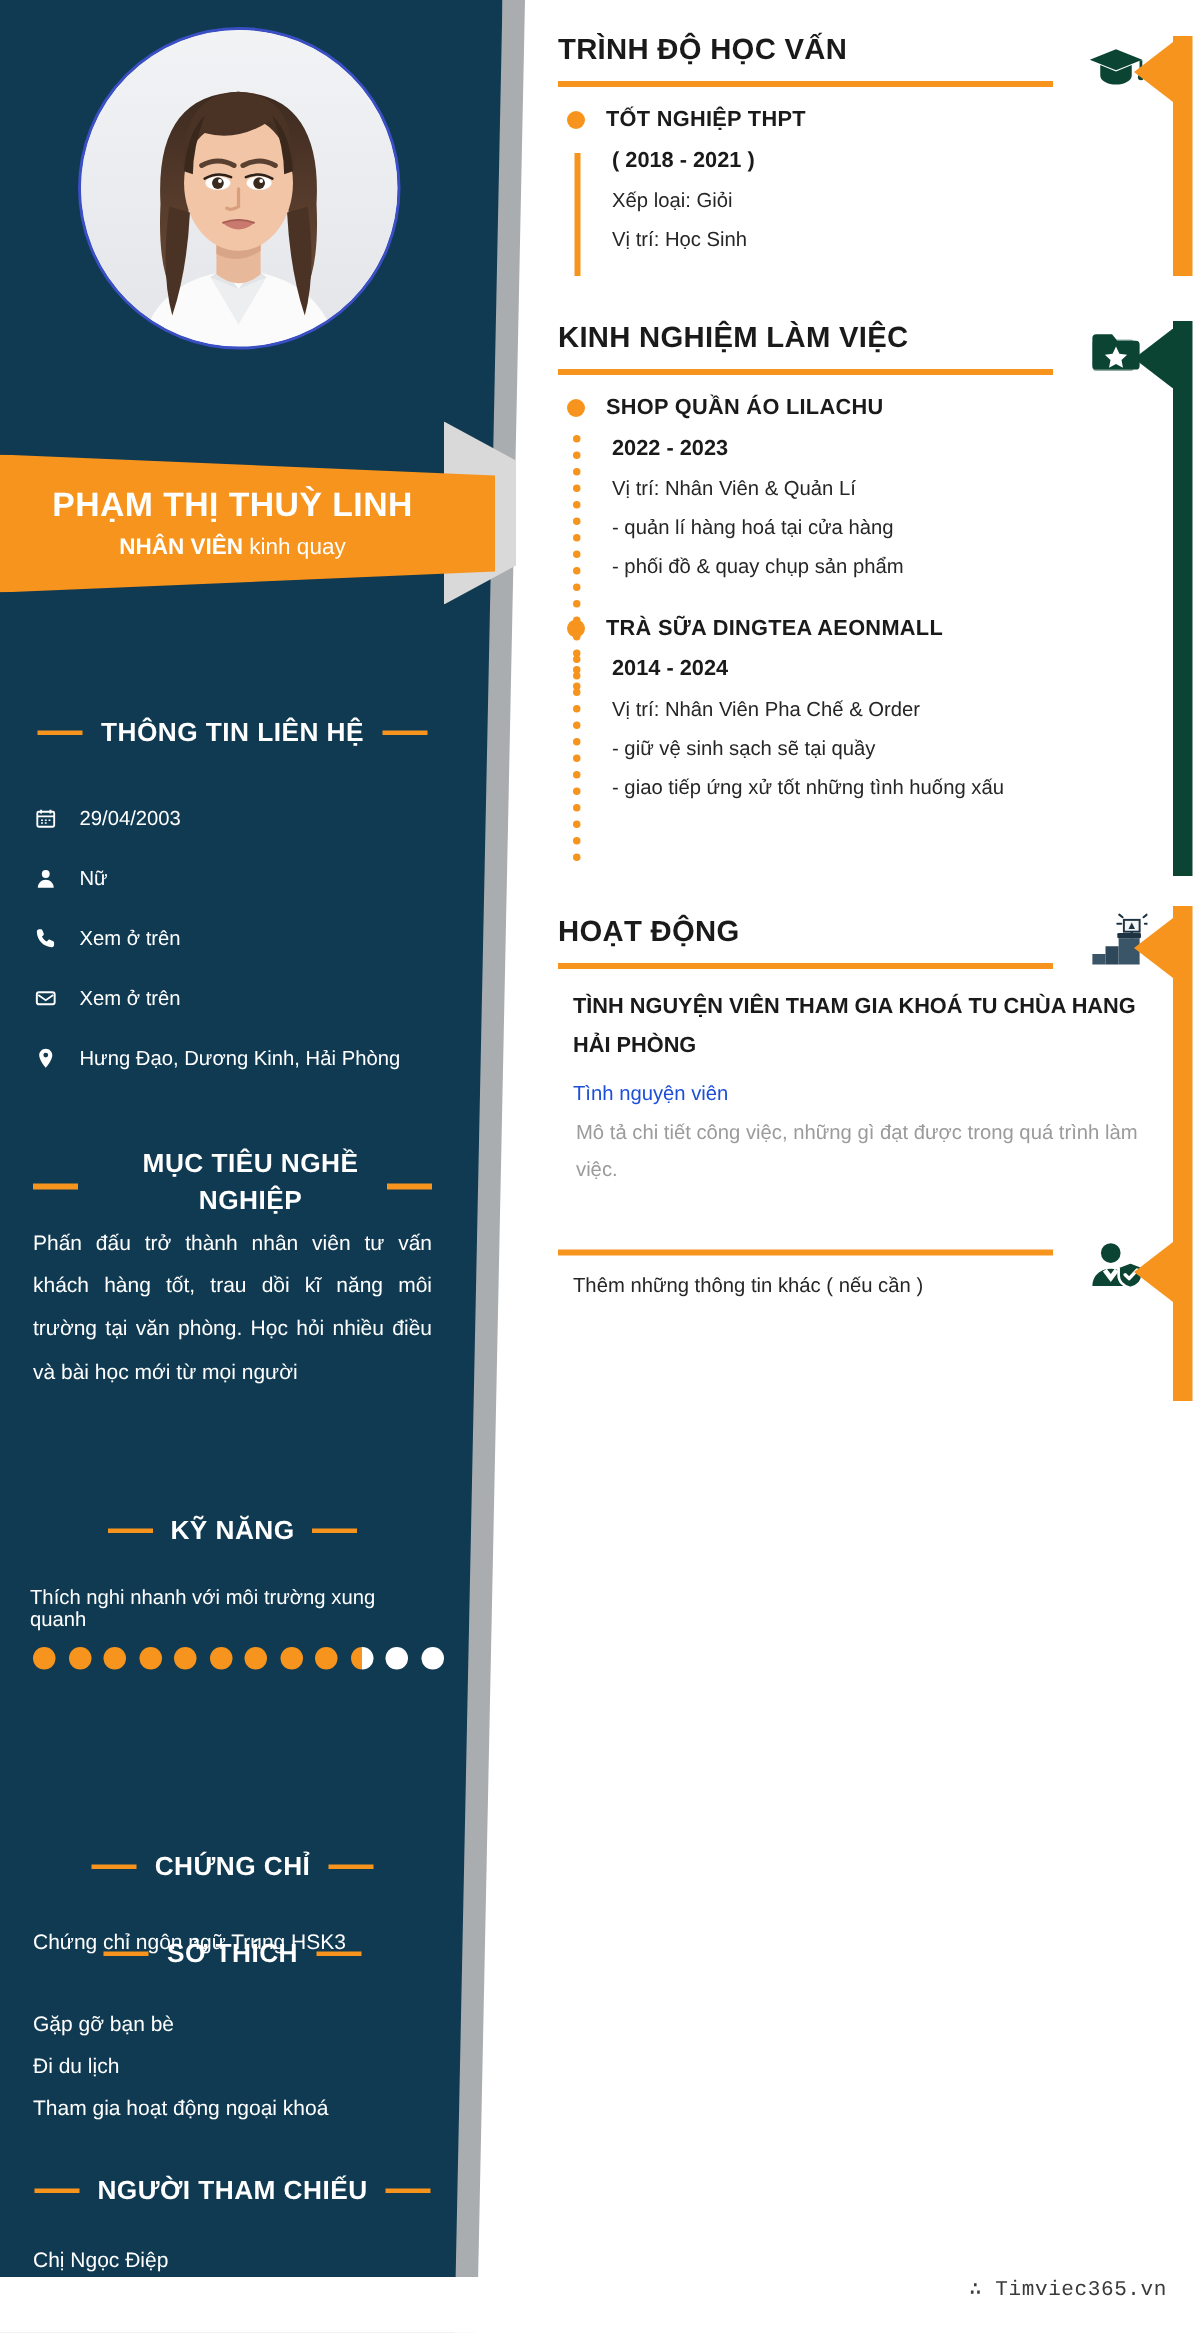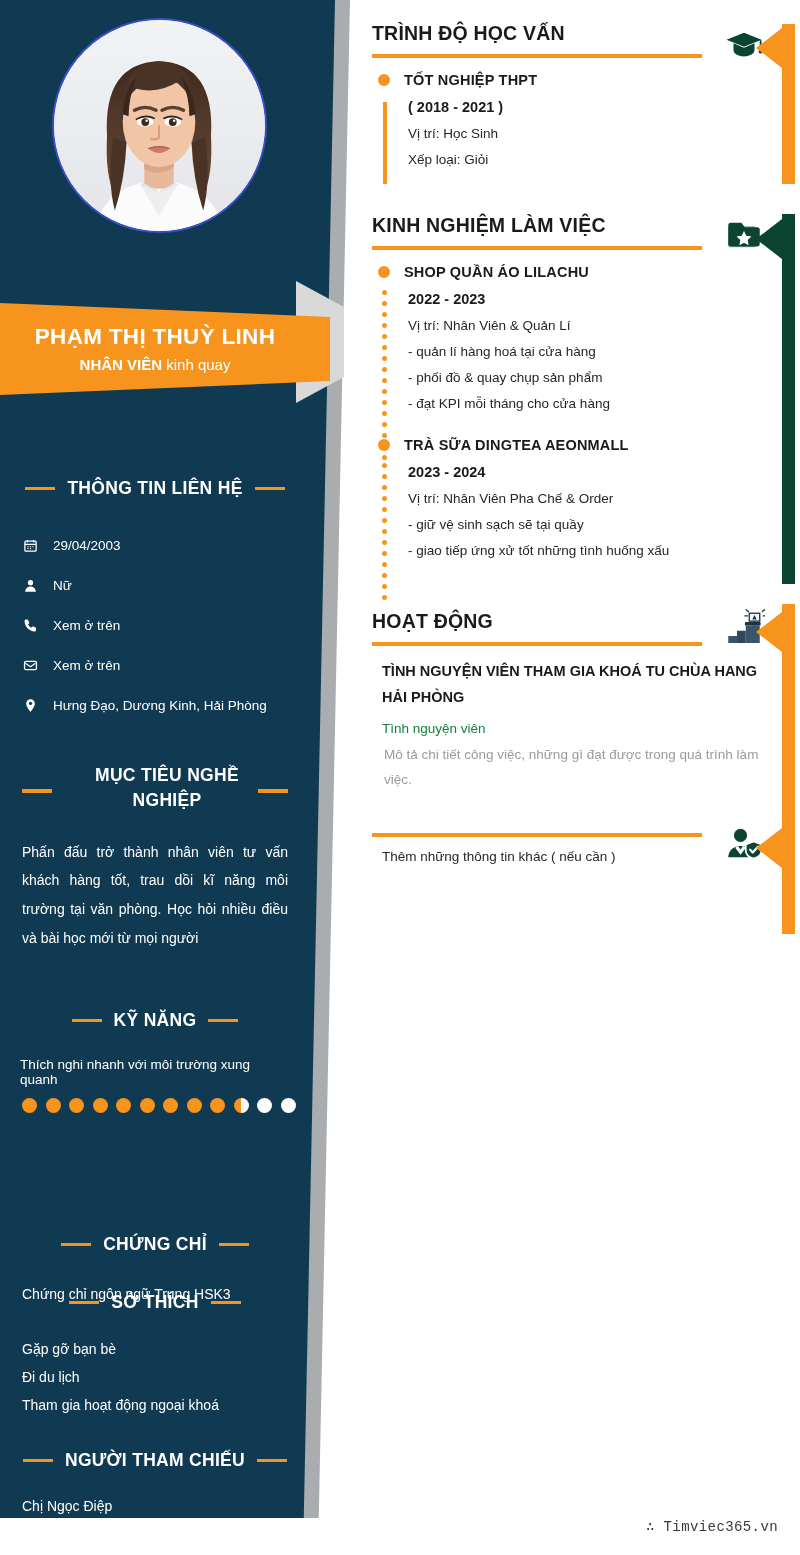--- a/index.html
+++ b/index.html
@@ -85,21 +85,21 @@
   .contact-list { margin-top:26px; }
   .contact-row {
     display:flex; align-items:center; gap:15px;
     padding-left:22px; height:40px;
   }
   .contact-row .ico { width:16px; display:flex; justify-content:center; flex:none; color:#fff; }
   .contact-row .txt { color:#ffffff; font-size:13.5px; }
 
   .side-body {
     color:#ffffff; font-size:14px; line-height:2.05;
-    padding:0 22px; text-align:justify; margin-top:24px;
+    padding:0 22px; text-align:justify; 
   }
   .side-body.compact { line-height:1.95; margin-top:26px; text-align:left;}
   .side-body.list-lines { line-height:2.0; }
 
   
   .skill-label { color:#ffffff; font-size:13.5px; padding:0 20px; margin-top:26px; text-align:left;}
   .dots { display:flex; gap:8.5px; padding-left:22px; margin-top:11px; }
   .dot { width:15px; height:15px; border-radius:50%; background:#ffffff; flex:none; }
   .dot.full { background:#f7941d; }
   .dot.half { background:linear-gradient(to right,#f7941d 50%,#ffffff 50%); }
@@ -114,21 +114,21 @@
   .r-bullet { width:12px; height:12px; border-radius:50%; background:#f7941d; flex:none; margin-left:6px;}
   .r-org { color:#1a1a1a; font-size:14.5px; font-weight:bold; letter-spacing:.2px; }
   .r-years { color:#1a1a1a; font-size:14.5px; font-weight:bold; padding-left:36px; margin-top:11px; }
   .r-line { color:#262626; font-size:13.5px; padding-left:36px; margin-top:11px; }
 
   .r-vbar { position:absolute; left:11px; top:28px; width:3.5px; background:#f7941d; }
   .r-vdots { position:absolute; left:10px; top:26px; width:5px; }
   .r-vdots i { display:block; width:5px; height:5px; border-radius:50%; background:#f7941d; margin-bottom:6px; }
 
   .r-act-title { color:#1a1a1a; font-size:14.5px; font-weight:bold; line-height:1.85; padding-left:10px; margin-top:12px;}
-  .r-act-sub { color:#15803d; font-size:13.5px; padding-left:10px; margin-top:10px; }
+  .r-act-sub { color:#1d4ed8; font-size:13.5px; padding-left:10px; margin-top:10px; }
   .r-act-ph { color:#9b9b9b; font-size:13.5px; line-height:1.85; padding-left:12px; margin-top:7px; }
   .r-extra { color:#262626; font-size:13.5px; padding-left:10px; margin-top:12px; }
 
   
   .edge-bar { position:absolute; right:5px; width:13px; }
   .edge-bar.orange { background:#f7941d; }
   .edge-bar.green  { background:#0c4434; }
   .notch { position:absolute; right:18px; width:26px; height:40px; }
   .notch.orange { background:#f7941d; clip-path:polygon(100% 0, 100% 100%, 0 50%); }
   .notch.green  { background:#0c4434; clip-path:polygon(100% 0, 100% 100%, 0 50%); }
@@ -346,22 +346,22 @@
   <div class="r-sec" style="left:372px; top:22px">
     <div class="r-head-title">TRÌNH ĐỘ HỌC VẤN</div>
     <div class="r-rule"></div>
     <div class="r-entry">
       <div class="r-bullet-row">
         <span class="r-bullet"></span>
         <span class="r-org">TỐT NGHIỆP THPT</span>
       </div>
       <div class="r-vbar" style="height:82px; top:30px"></div>
       <div class="r-years">( 2018 - 2021 )</div>
+      <div class="r-line">Xếp loại: Giỏi</div>
       <div class="r-line">Vị trí: Học Sinh</div>
-      <div class="r-line">Xếp loại: Giỏi</div>
     </div>
   </div>
   <div class="sec-icon" style="left:723px; top:24px">
     <svg viewBox="0 0 48 48">
       <path d="M24 10 L44 18 L24 26 L4 18 Z" fill="#0c4434"></path>
       <path d="M12 22 v8 c0 4 6 7 12 7 s12 -3 12 -7 v-8 l-12 5 z" fill="#0c4434"></path>
       <path d="M43 18.5 v11" stroke="#0c4434" stroke-width="2.1" fill="none"></path>
       <circle cx="43" cy="31.5" r="2.3" fill="#0c4434"></circle>
     </svg>
   </div>
@@ -392,21 +392,20 @@
           <i></i>
           <i></i>
           <i></i>
           <i></i>
           <i></i>
         </div>
       <div class="r-years">2022 - 2023</div>
       <div class="r-line">Vị trí: Nhân Viên &amp; Quản Lí</div>
       <div class="r-line">- quản lí hàng hoá tại cửa hàng</div>
       <div class="r-line">- phối đồ &amp; quay chụp sản phẩm</div>
-      <div class="r-line">- đạt KPI mỗi tháng cho cửa hàng</div>
     </div>
 
     <div class="r-entry" style="margin-top:26px">
       <div class="r-bullet-row">
         <span class="r-bullet"></span>
         <span class="r-org">TRÀ SỮA DINGTEA AEONMALL</span>
       </div>
       <div class="r-vdots" id="dots-exp1">
           <i></i>
           <i></i>
@@ -415,21 +414,21 @@
           <i></i>
           <i></i>
           <i></i>
           <i></i>
           <i></i>
           <i></i>
           <i></i>
           <i></i>
           <i></i>
         </div>
-      <div class="r-years">2023 - 2024</div>
+      <div class="r-years">2014 - 2024</div>
       <div class="r-line">Vị trí: Nhân Viên Pha Chế &amp; Order</div>
       <div class="r-line">- giữ vệ sinh sạch sẽ tại quầy</div>
       <div class="r-line">- giao tiếp ứng xử tốt những tình huống xấu</div>
     </div>
   </div>
   <div class="sec-icon" style="left:723px; top:214px">
     <svg viewBox="0 0 48 48">
       <rect x="6" y="14" width="32" height="24" rx="3" fill="#0c4434" opacity=".45"></rect>
       <path d="M9 10 h12 l4 5 h14 a3 3 0 0 1 3 3 v16 a3 3 0 0 1 -3 3 h-30 a3 3 0 0 1 -3 -3 v-21 a3 3 0 0 1 3 -3 z" fill="#0c4434"></path>
       <path d="M24 19.5 l2.6 5.4 5.9 .8 -4.3 4.1 1.1 5.9 -5.3 -2.9 -5.3 2.9 1.1 -5.9 -4.3 -4.1 5.9 -.8 z" fill="#ffffff"></path>

